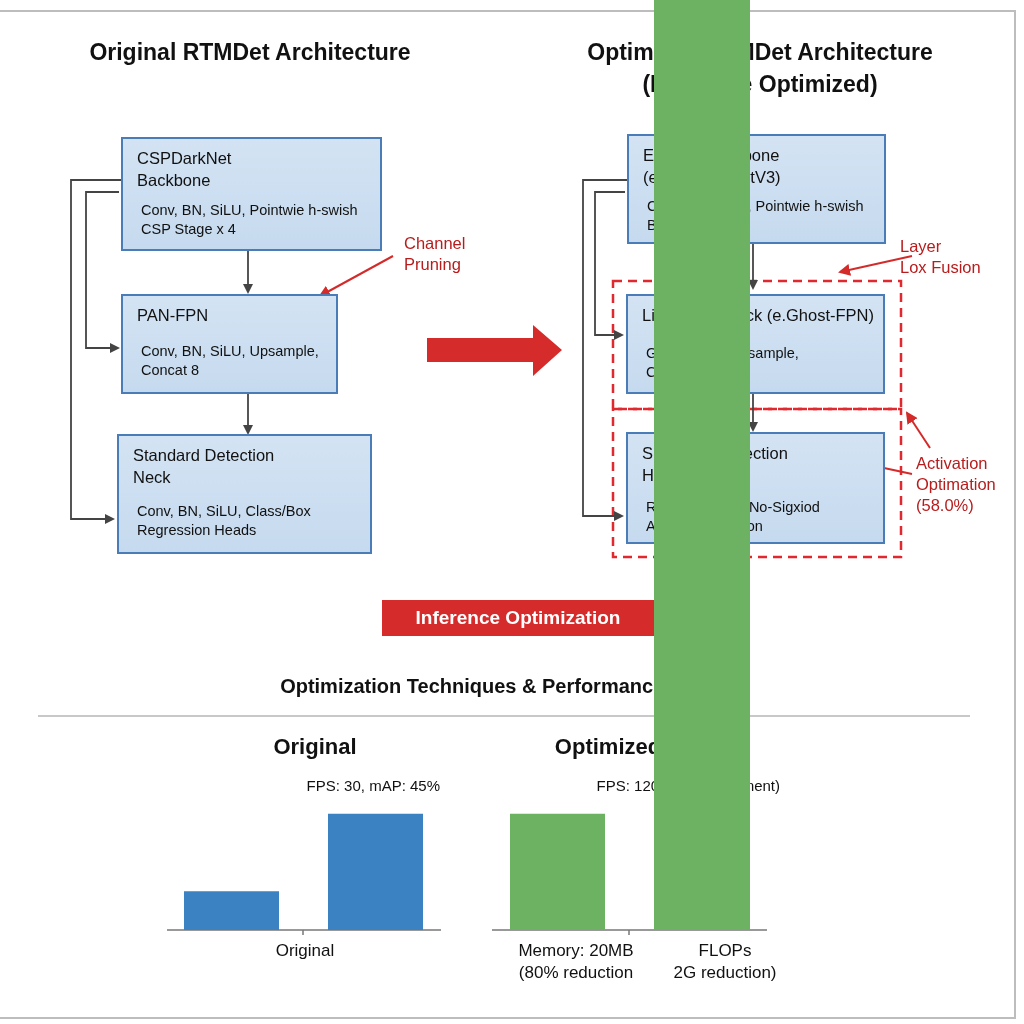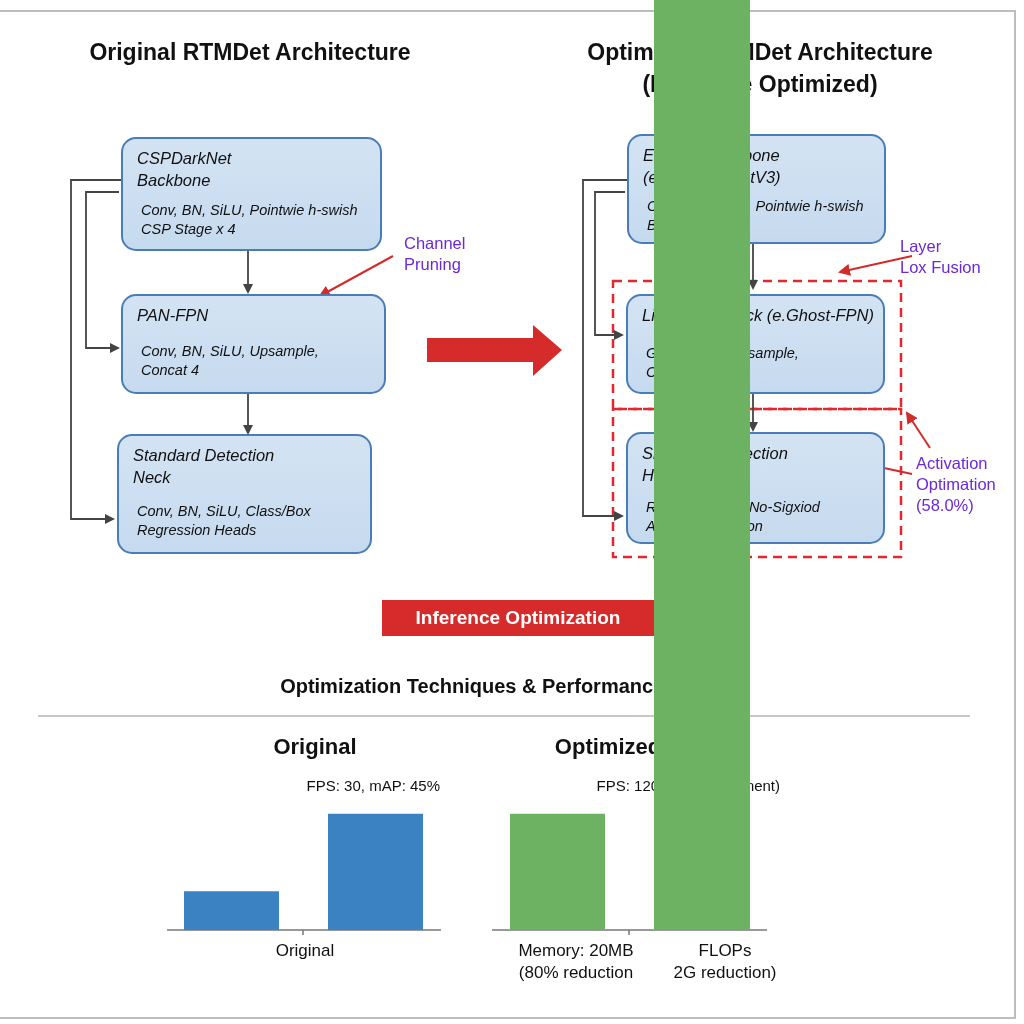--- a/index.html
+++ b/index.html
@@ -7,27 +7,27 @@
          font-family: "Liberation Sans", "DejaVu Sans", sans-serif; color: #111; }
   .frame-top { position: absolute; left: 0; top: 10px; width: 1016px; height: 0; border-top: 2px solid #bdbdbd; }
   .frame-right { position: absolute; left: 1014px; top: 10px; width: 0; height: 1008px; border-left: 2px solid #bdbdbd; }
   .frame-bottom { position: absolute; left: 0; top: 1017px; width: 1016px; height: 0; border-top: 2px solid #bdbdbd; }
 
   .title { position: absolute; font-weight: bold; font-size: 23px; text-align: center; line-height: 32px; color: #111; }
   #title-left { left: 40px; top: 36px; width: 420px; }
   #title-right { left: 540px; top: 36px; width: 440px; }
 
   .box { position: absolute; background: linear-gradient(#d3e3f3, #c6daef); border: 2px solid #4a7db8;
-         border-radius: 15px; box-sizing: border-box; font-style: italic; }
+         border-radius: 0; box-sizing: border-box; }
   .box .bt { position: absolute; left: 14px; font-size: 16.5px; line-height: 22px; color: #111; white-space: pre-line; }
   .box .bs { position: absolute; left: 18px; font-size: 14.5px; line-height: 19px; color: #111; white-space: pre-line; }
 
   svg.overlay { position: absolute; left: 0; top: 0; }
 
-  .red-label { position: absolute; color: #6d28d9; font-size: 16.5px; line-height: 21px; white-space: pre-line; }
+  .red-label { position: absolute; color: #b91c1c; font-size: 16.5px; line-height: 21px; white-space: pre-line; }
 
   .banner { position: absolute; left: 382px; top: 600px; width: 272px; height: 36px; background: #d62b2b;
             color: #fff; font-weight: bold; font-size: 19px; line-height: 36px; text-align: center; }
 
   .section-title { position: absolute; left: 200px; top: 672px; width: 620px; text-align: center;
                    font-weight: bold; font-size: 20px; line-height: 28px; }
   .divider { position: absolute; left: 38px; top: 715px; width: 932px; height: 0; border-top: 2px solid #c8c8c8; }
 
   .col-head { position: absolute; font-weight: bold; font-size: 22px; line-height: 30px; text-align: center; }
   .col-sub { position: absolute; font-size: 15px; line-height: 26px; text-align: right; }
@@ -78,24 +78,24 @@
   <line x1="930" y1="448" x2="907" y2="413" stroke="#d42a2a" stroke-width="2" marker-end="url(#arrRed)"></line>
   <line x1="912" y1="474" x2="856" y2="462" stroke="#d42a2a" stroke-width="2" marker-end="url(#arrRed)"></line>
 </svg>
 
 <div class="box" style="left:121px;top:137px;width:261px;height:114px;">
   <div class="bt" style="top:8px;">CSPDarkNet
 Backbone</div>
   <div class="bs" style="top:62px;">Conv, BN, SiLU, Pointwie h-swish
 CSP Stage x 4</div>
 </div>
-<div class="box" style="left:121px;top:294px;width:265px;height:100px;padding-left:45px;">
+<div class="box" style="left:121px;top:294px;width:217px;height:100px;padding-left:45px;">
   <div class="bt" style="top:8px;">PAN-FPN</div>
   <div class="bs" style="top:46px;">Conv, BN, SiLU, Upsample,
-Concat 4</div>
+Concat 8</div>
 </div>
 <div class="box" style="left:117px;top:434px;width:255px;height:120px;">
   <div class="bt" style="top:8px;">Standard Detection
 Neck</div>
   <div class="bs" style="top:66px;">Conv, BN, SiLU, Class/Box
 Regression Heads</div>
 </div>
 
 <div class="red-label" style="left:404px;top:233px;">Channel
 Pruning</div>

